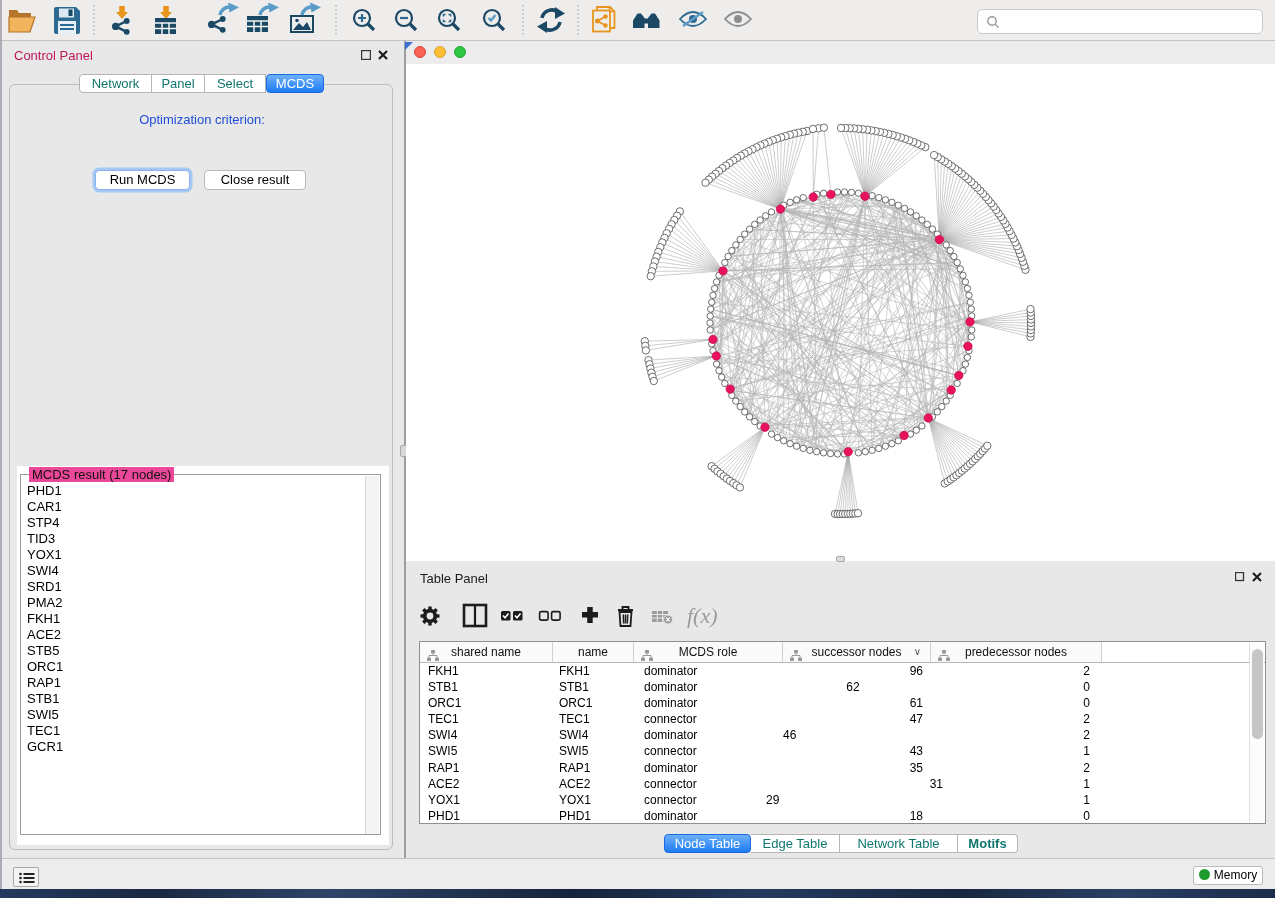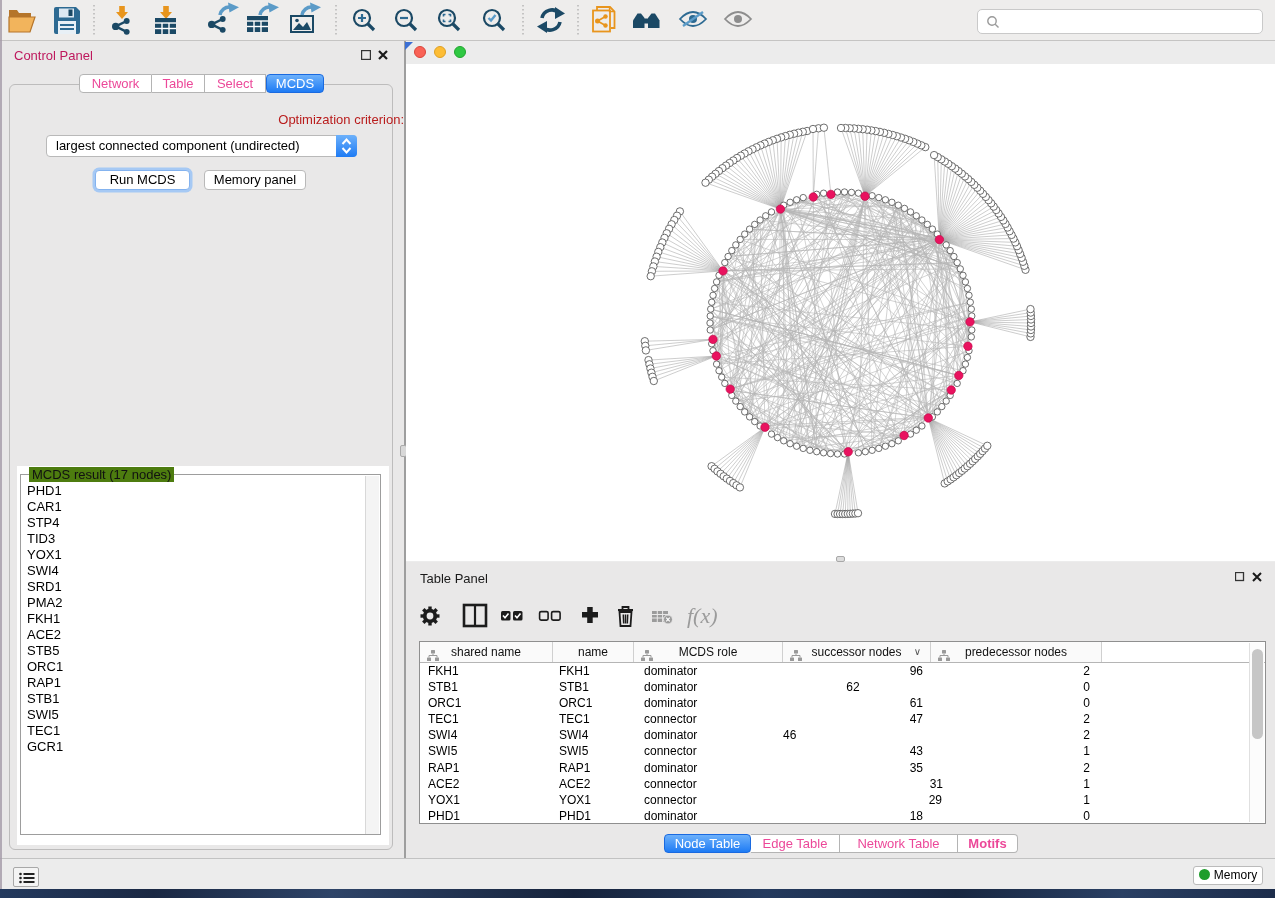--- a/index.html
+++ b/index.html
@@ -6,32 +6,32 @@
 #app{position:relative;width:1275px;height:898px;background:#ececec}
 
 #toolbar{left:0;top:0;width:1275px;height:41px;background:#eeedec;border-bottom:1px solid #c5c4c3}
 #searchbox{left:977px;top:9px;width:286px;height:25px;background:#fff;border:1px solid #c9c9c9;border-radius:5px}
 
 #cp{left:0;top:41px;width:404px;height:817px;background:#e9e8e8}
 #cp-title{left:14px;top:48px;font-size:13px;color:#be185d}
 .wicon{top:50px;width:10px;height:10px}
 #cp-inner{left:9px;top:84px;width:384px;height:766px;border:1px solid #bdbcbc;border-radius:6px}
 .tabstrip{position:absolute;font-size:13px}
-.tab{position:absolute;top:0;height:19px;background:#fff;border:1px solid #b4b4b4;border-left:none;color:#ec4899;text-align:center;line-height:18px}
+.tab{position:absolute;top:0;height:19px;background:#fff;border:1px solid #b4b4b4;border-left:none;color:#0f766e;text-align:center;line-height:18px}
 .tab.first{border-left:1px solid #b4b4b4;border-radius:4px 0 0 4px}
 .tab.last{border-radius:0 4px 4px 0}
 .tab.sel{background:linear-gradient(#6db1fb,#1e7bf4);color:#fff;border:1px solid #1a6ae0;border-radius:4px}
-#optlabel{left:0;top:112px;width:404px;text-align:right;font-size:13px;color:#b91c1c}
+#optlabel{left:0;top:112px;width:404px;text-align:center;font-size:13px;color:#1d4ed8}
 #dropdown{left:46px;top:135px;width:311px;height:22px;background:#fff;border:1px solid #b9b9b9;border-radius:4px;font-size:13px;line-height:20px}
 #dropstep{right:-1px;top:-1px;width:21px;height:22px;background:linear-gradient(#6db1fb,#1e7bf4);border-radius:0 4px 4px 0}
 .btn{position:absolute;height:20px;background:#fff;border:1px solid #b9b9b9;border-radius:4px;font-size:13px;text-align:center;line-height:18px;color:#000}
 
 #resultwrap{left:17px;top:466px;width:372px;height:379px;background:#fff}
 #groupbox{left:3px;top:8px;width:361px;height:361px;border:1px solid #9d9d9d}
-#grouplabel{left:8px;top:-8px;background:#4d7c0f;padding:0 3px;font-size:13px;color:#111}
+#grouplabel{left:8px;top:-8px;background:#ec4899;padding:0 3px;font-size:13px;color:#111}
 #mlist{left:1px;top:8px;width:340px;font-size:13px;line-height:16px;color:#000;padding-left:5px}
 #mscroll{right:1px;top:1px;width:14px;height:358px;background:#f4f4f4;border-left:1px solid #d8d8d8}
 
 #vdiv{left:404px;top:41px;width:2px;height:817px;background:#9e9e9e}
 #vhandle{left:400px;top:445px;width:7px;height:12px;background:#d8d8d8;border:1px solid #aaa;border-radius:2px}
 
 #nw{left:406px;top:43px;width:869px;height:518px}
 #nw-title{left:0;top:0;width:869px;height:20px;background:linear-gradient(#f3f3f3,#d6d5d5);border-bottom:1px solid #9f9f9f;border-radius:4px 4px 0 0}
 #nw-title .t{position:absolute;left:0;top:3px;width:100%;text-align:center;font-size:12px;font-weight:bold;color:#333}
 .tl{position:absolute;top:46px;width:12px;height:12px;border-radius:50%}
@@ -193,33 +193,27 @@
 <div class="abs" id="cp-title">Control Panel</div>
 <svg class="abs wicon" style="left:361px">
       <rect x="0.5" y="0.5" width="9" height="9" fill="none" stroke="#333" stroke-width="1.4"></rect>
     </svg>
 <svg class="abs wicon" style="left:378px">
       <path d="M1 1 L9 9 M9 1 L1 9" stroke="#1a1a1a" stroke-width="2.2"></path>
     </svg>
 <div class="abs" id="cp-inner"></div>
 <div class="tabstrip" style="left:79px;top:74px">
   <div class="tab first" style="left:0;width:73px">Network</div>
-  <div class="tab" style="left:73px;width:53px">Table</div>
+  <div class="tab" style="left:73px;width:53px">Panel</div>
   <div class="tab" style="left:126px;width:61px">Select</div>
   <div class="tab sel last" style="left:187px;width:58px">MCDS</div>
 </div>
 <div class="abs" id="optlabel">Optimization criterion:</div>
-<div class="abs" id="dropdown"><span style="padding-left:9px">largest connected component (undirected)</span>
-  <div class="abs" id="dropstep"><svg width="21" height="22" viewBox="0 0 21 22">
-          <path d="M6.5 9 L10.5 4.5 L14.5 9" fill="none" stroke="#fff" stroke-width="2"></path>
-          <path d="M6.5 13 L10.5 17.5 L14.5 13" fill="none" stroke="#fff" stroke-width="2"></path>
-        </svg></div>
-</div>
 <div class="btn" style="left:95px;top:170px;width:95px;box-shadow:0 0 0 2.5px #a6c9f4;border-color:#84b3ef">Run MCDS</div>
-<div class="btn" style="left:204px;top:170px;width:102px">Memory panel</div>
+<div class="btn" style="left:204px;top:170px;width:102px">Close result</div>
 <div class="abs" id="resultwrap">
   <div class="abs" id="groupbox">
         <div class="abs" id="grouplabel">MCDS result (17 nodes)</div>
     <div class="abs" id="mlist">PHD1<br>CAR1<br>STP4<br>TID3<br>YOX1<br>SWI4<br>SRD1<br>PMA2<br>FKH1<br>ACE2<br>STB5<br>ORC1<br>RAP1<br>STB1<br>SWI5<br>TEC1<br>GCR1</div>
     <div class="abs" id="mscroll"></div>
   </div>
 </div>
 
 <div class="abs" id="vdiv"></div>
 <div class="abs" id="vhandle"></div>
@@ -1175,21 +1169,21 @@
 <span class="c" style="left:8px">ACE2</span>
           <span class="c" style="left:139px">ACE2</span>
 <span class="c" style="left:224px">connector</span>
 <span class="c" style="left:383px;width:140px;text-align:right">31</span>
 <span class="c" style="left:511px;width:159px;text-align:right">1</span>
         </div>
 <div class="row" style="top:150px">
 <span class="c" style="left:8px">YOX1</span>
           <span class="c" style="left:139px">YOX1</span>
 <span class="c" style="left:224px">connector</span>
-<span class="c" style="left:382px;width:140px;text-align:right">29</span>
+<span class="c" style="left:346px;width:140px;">29</span>
 <span class="c" style="left:511px;width:159px;text-align:right">1</span>
         </div>
 <div class="row" style="top:166px">
 <span class="c" style="left:8px">PHD1</span>
           <span class="c" style="left:139px">PHD1</span>
 <span class="c" style="left:224px">dominator</span>
 <span class="c" style="left:363px;width:140px;text-align:right">18</span>
 <span class="c" style="left:511px;width:159px;text-align:right">0</span>
         </div>
 <div class="abs" id="tscroll">

